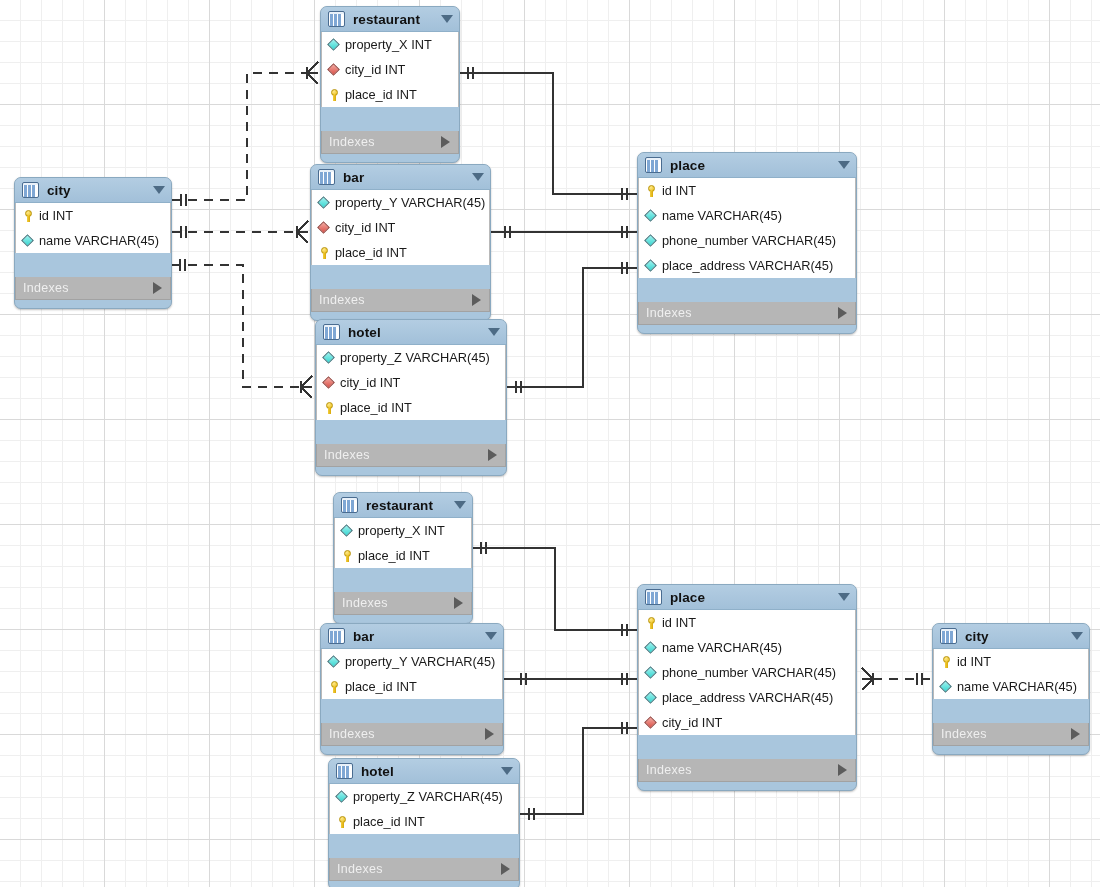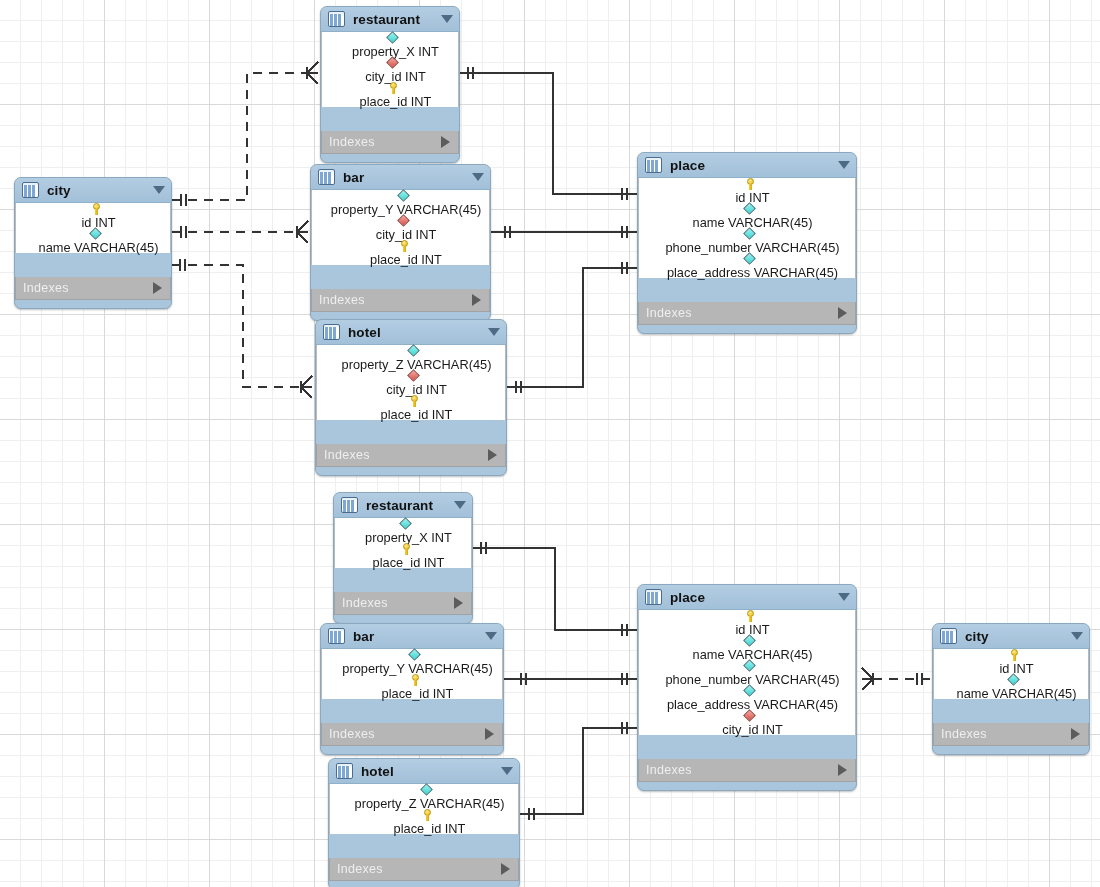--- a/index.html
+++ b/index.html
@@ -95,21 +95,20 @@
     border-right: 1px solid #b9b9b9;
   }
   .col {
     height: 25px;
     display: flex;
     align-items: center;
     padding-left: 6px;
     font-size: 12.8px;
     color: #1a1a1a;
     white-space: nowrap;
-    flex-direction: column;
   }
   .col-name { margin-left: 5px; }
   .ico {
     width: 12px; height: 12px;
     flex: 0 0 auto;
     position: relative;
   }
   .ico-key::before {
     content: "";
     position: absolute;

